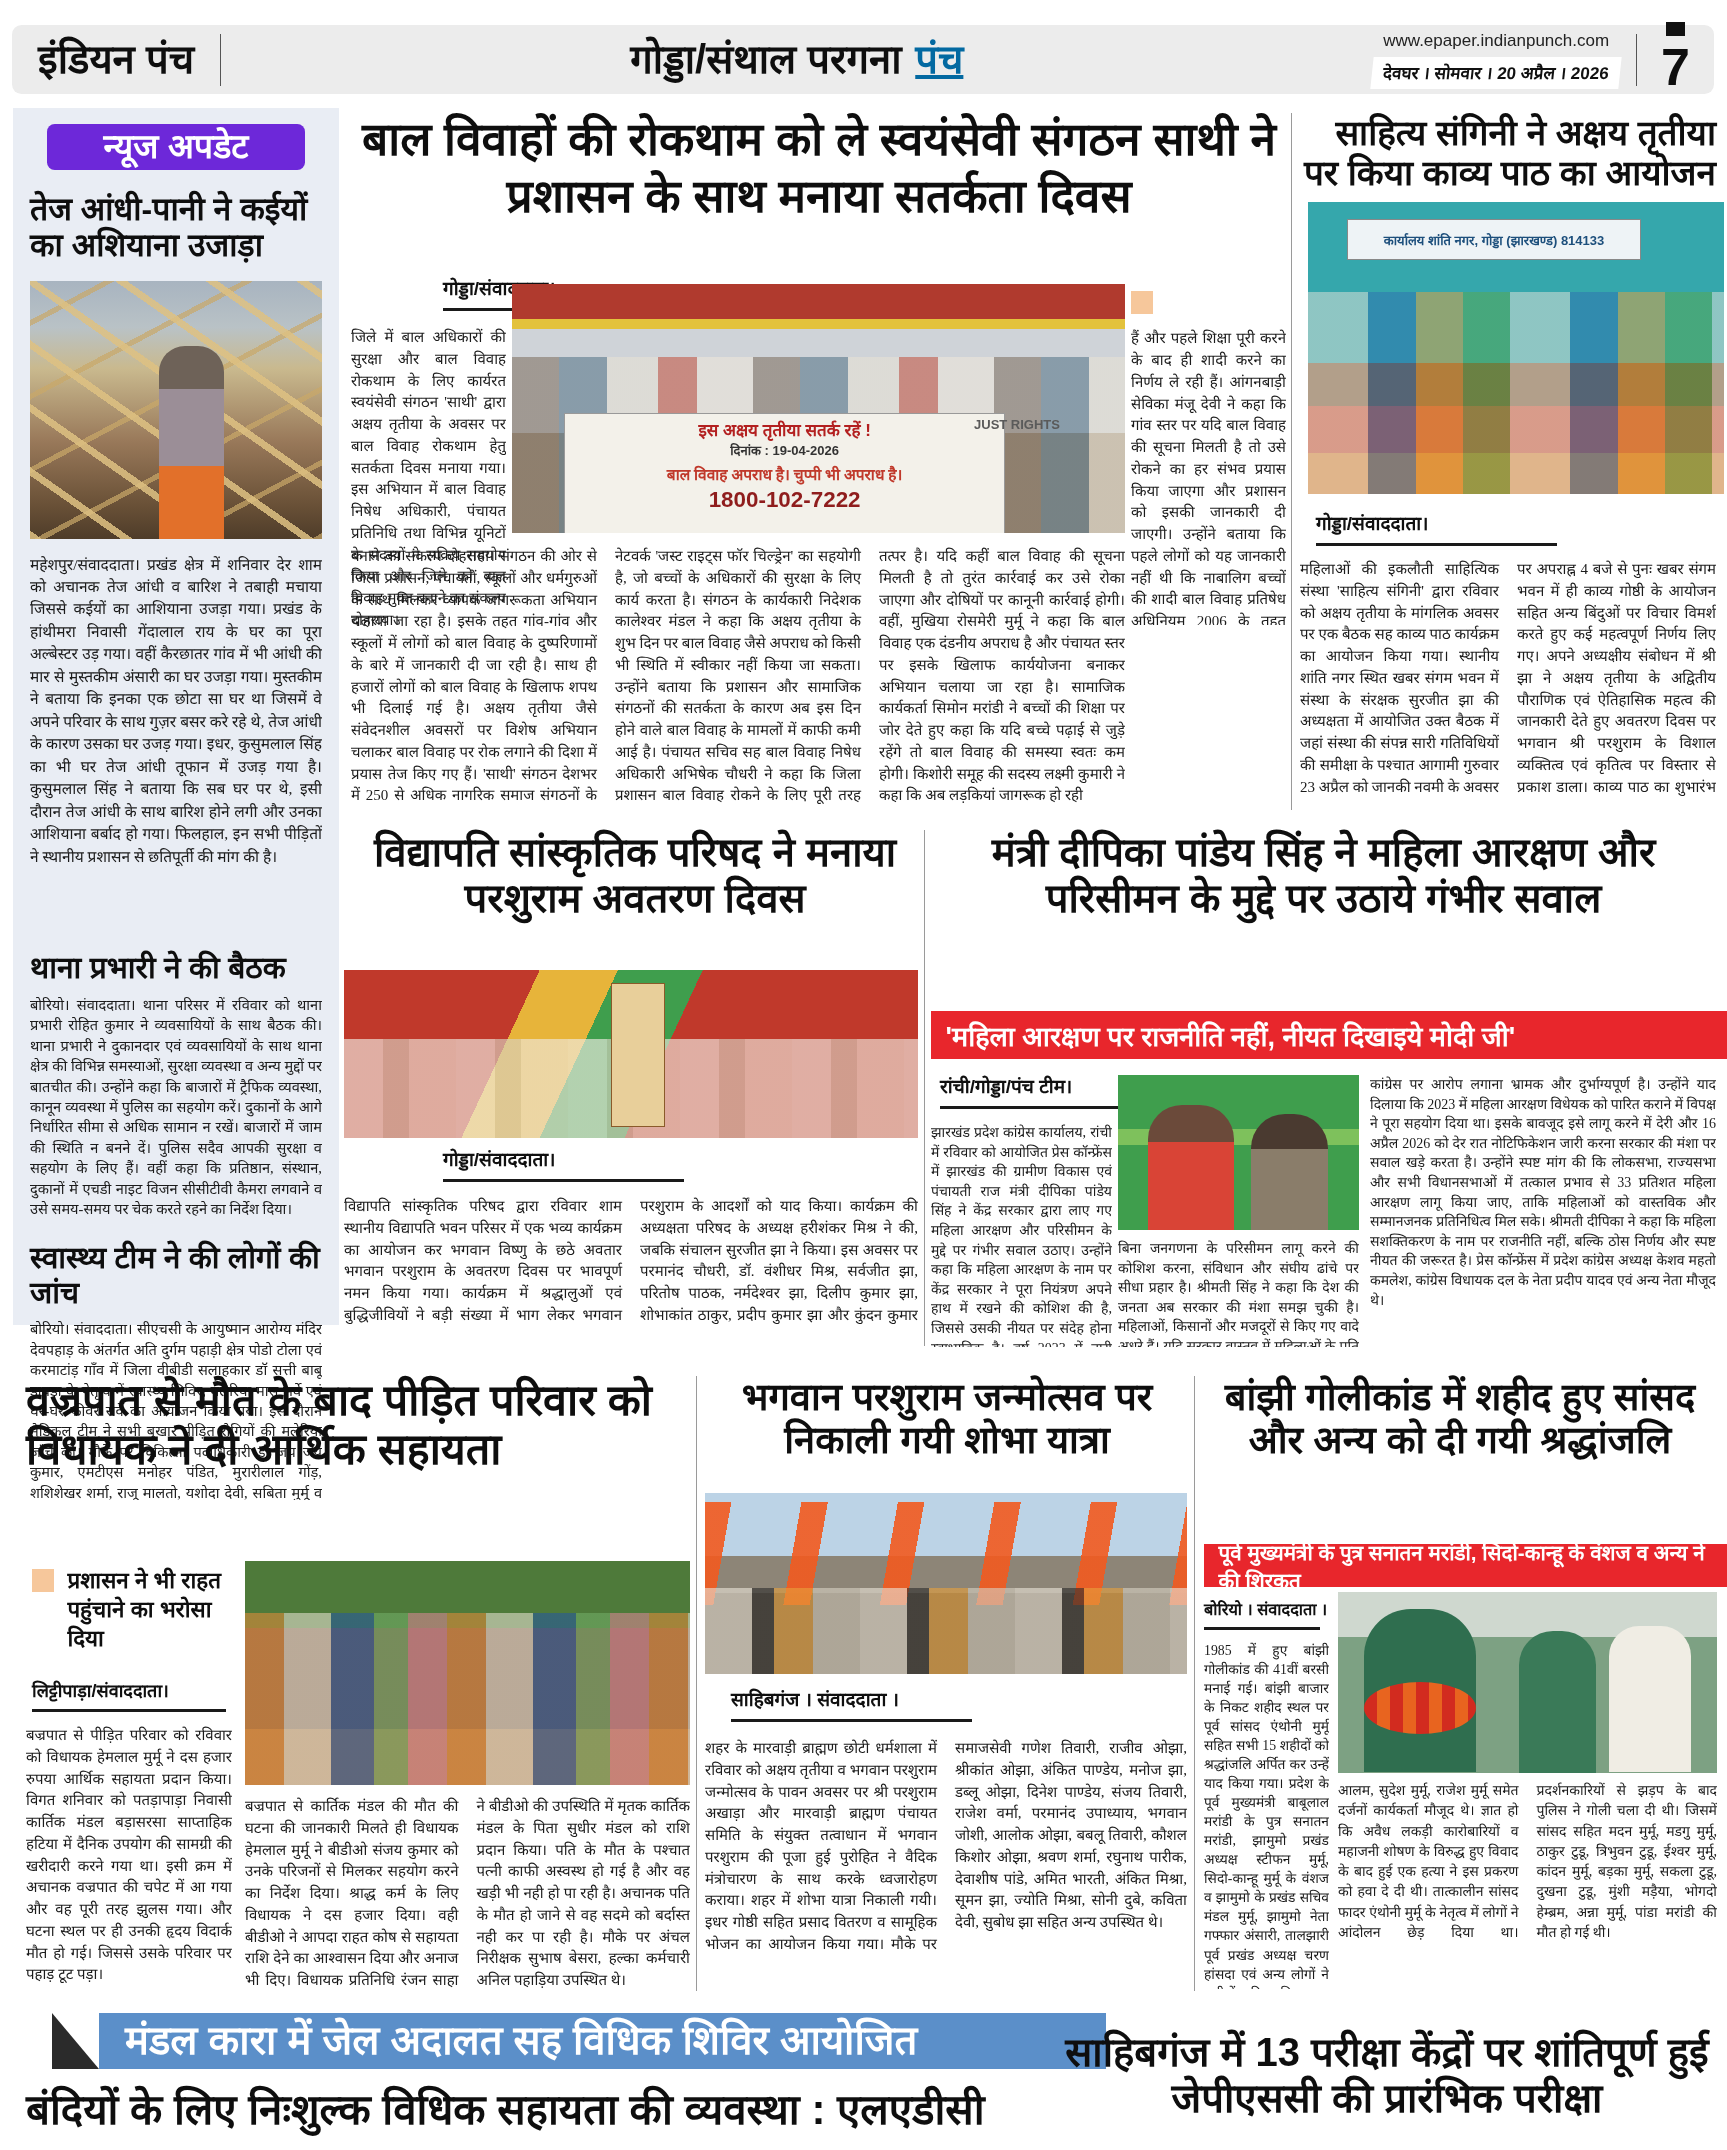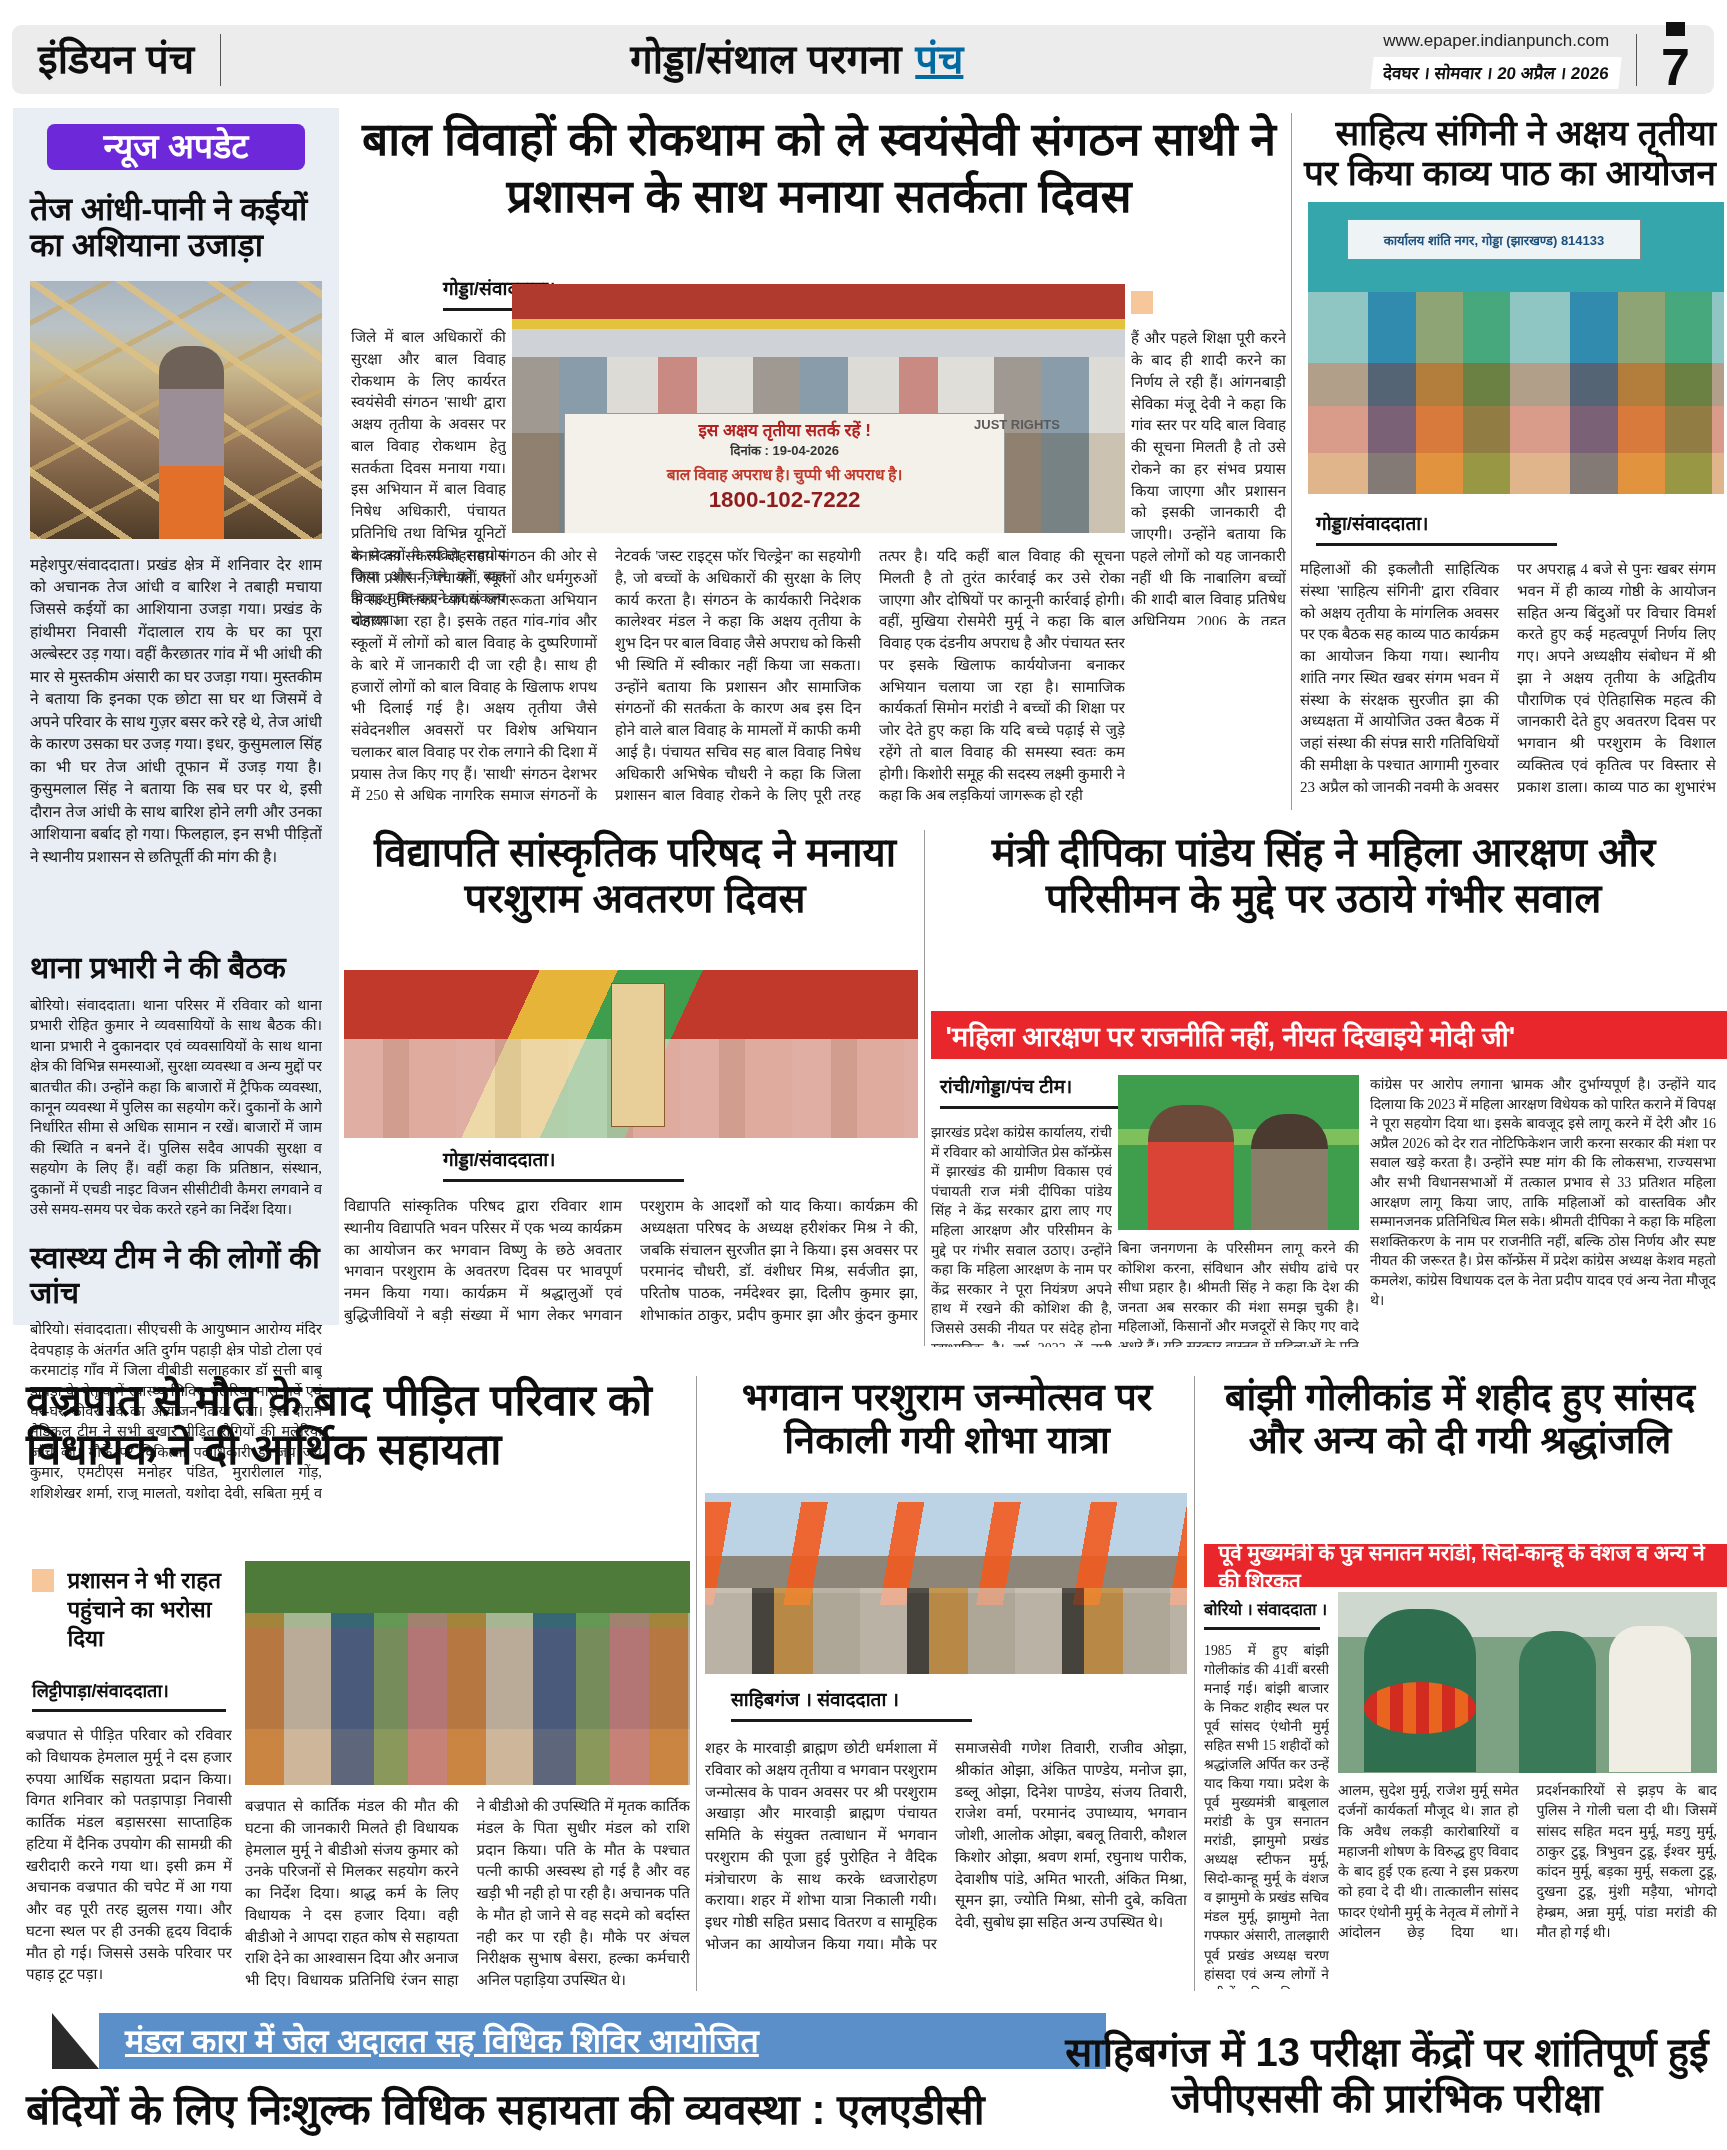--- a/index.html
+++ b/index.html
@@ -203,21 +203,21 @@
      <div style="position:absolute;right:26px;top:34px;width:82px;height:146px;background:#f0ede4;border-radius:30px 30px 0 0;"></div>
   </div>
   <div class="bd cols2 abs" style="left:1338px;top:1781px;width:379px;height:211px;font-size:14px;">
     <span>आलम, सुदेश मुर्मू, राजेश मुर्मू समेत दर्जनों कार्यकर्ता मौजूद थे। ज्ञात हो कि अवैध लकड़ी कारोबारियों व महाजनी शोषण के विरुद्ध हुए विवाद के बाद हुई एक हत्या ने इस प्रकरण को हवा दे दी थी। तात्कालीन सांसद फादर एंथोनी मुर्मू के नेतृत्व में लोगों ने आंदोलन छेड़ दिया था।</span>
     <span>प्रदर्शनकारियों से झड़प के बाद पुलिस ने गोली चला दी थी। जिसमें सांसद सहित मदन मुर्मू, मडगु मुर्मू, ठाकुर टुडू, त्रिभुवन टुडू, ईश्वर मुर्मू, कांदन मुर्मू, बड़का मुर्मू, सकला टुडू, दुखना टुडू, मुंशी मड़ैया, भोगदो हेम्ब्रम, अन्ना मुर्मू, पांडा मरांडी की मौत हो गई थी।</span>
   </div>
 
   <div class="abs" style="left:56px;top:2013px;width:1024px;height:56px;">
     <div style="position:absolute;left:-4.3px;top:0;width:0;height:0;border-bottom:56px solid #2b2b2b;border-right:47px solid transparent;"></div>
     <div style="position:absolute;left:43px;top:0;width:981px;height:56px;background:#5b8fc9;display:flex;align-items:center;padding-left:26px;">
-      <span class="hl" style="font-size:32px;color:#ffffff;text-decoration:underline;">मंडल कारा में जेल अदालत सह विधिक शिविर आयोजित</span>
+      <span class="hl" style="font-size:40px;color:#ffffff;">मंडल कारा में जेल अदालत सह विधिक शिविर आयोजित</span>
     </div>
   </div>
   <div class="hl" style="position:absolute;left:26px;top:2086px;width:1067px;font-size:42px;">बंदियों के लिए निःशुल्क विधिक सहायता की व्यवस्था : एलएडीसी</div>
 
   <div class="hl center" style="position:absolute;left:1058px;top:2030px;width:658px;font-size:40px;">साहिबगंज में 13 परीक्षा केंद्रों पर शांतिपूर्ण हुई जेपीएससी की प्रारंभिक परीक्षा</div>
 
 </div>
 
 
 </body></html>

